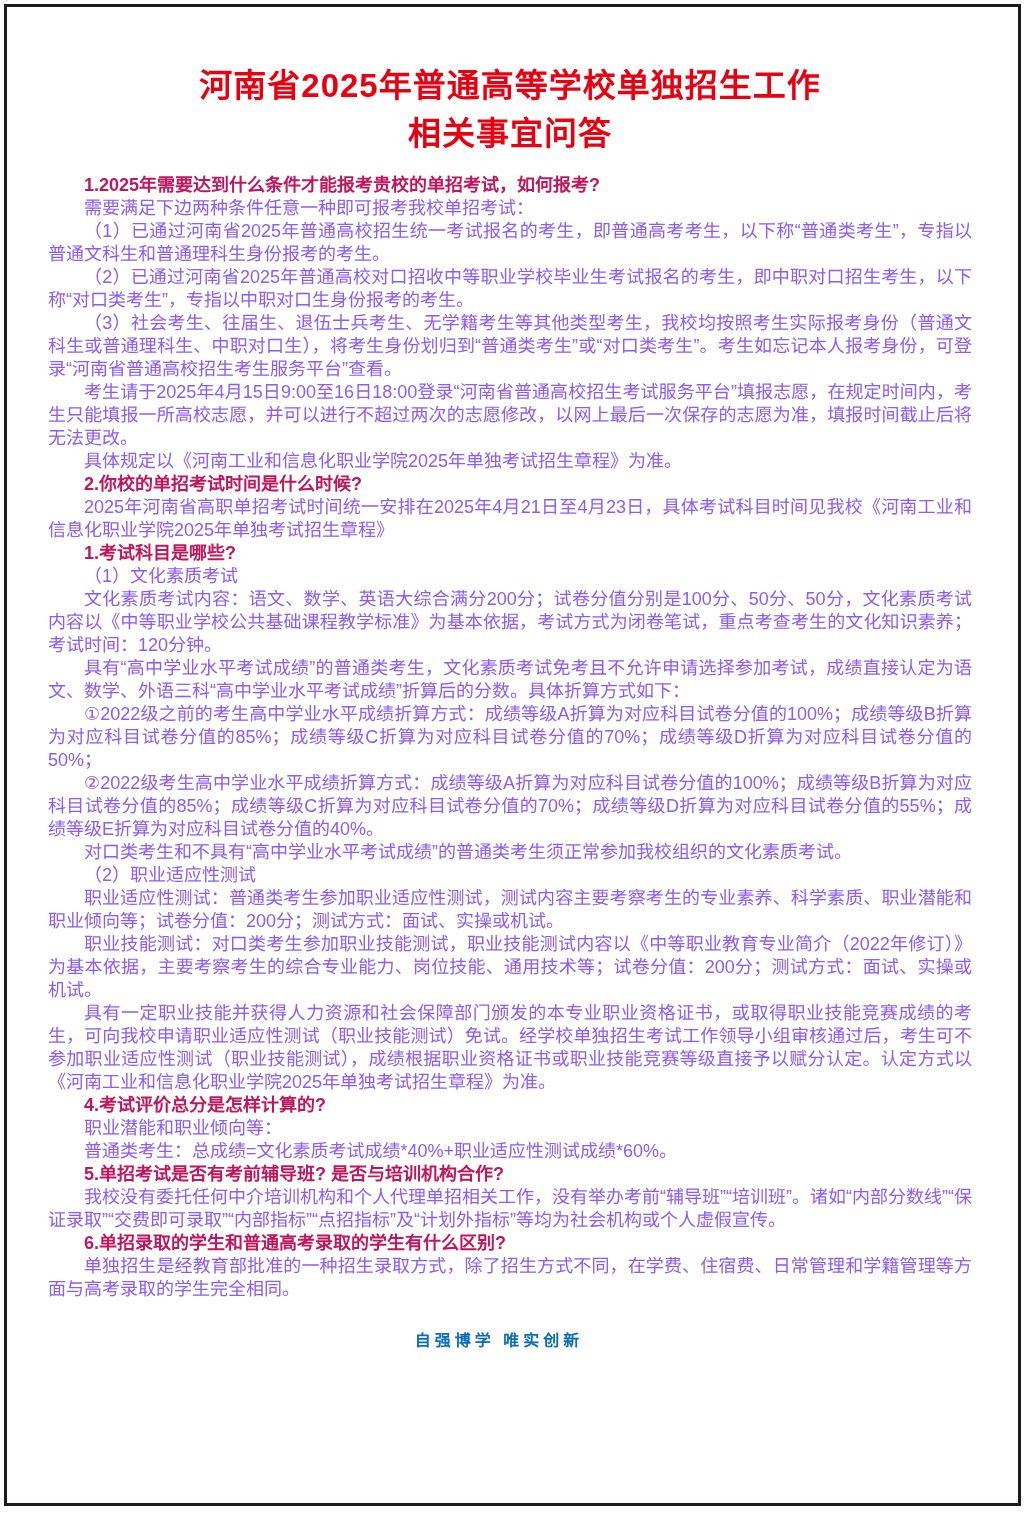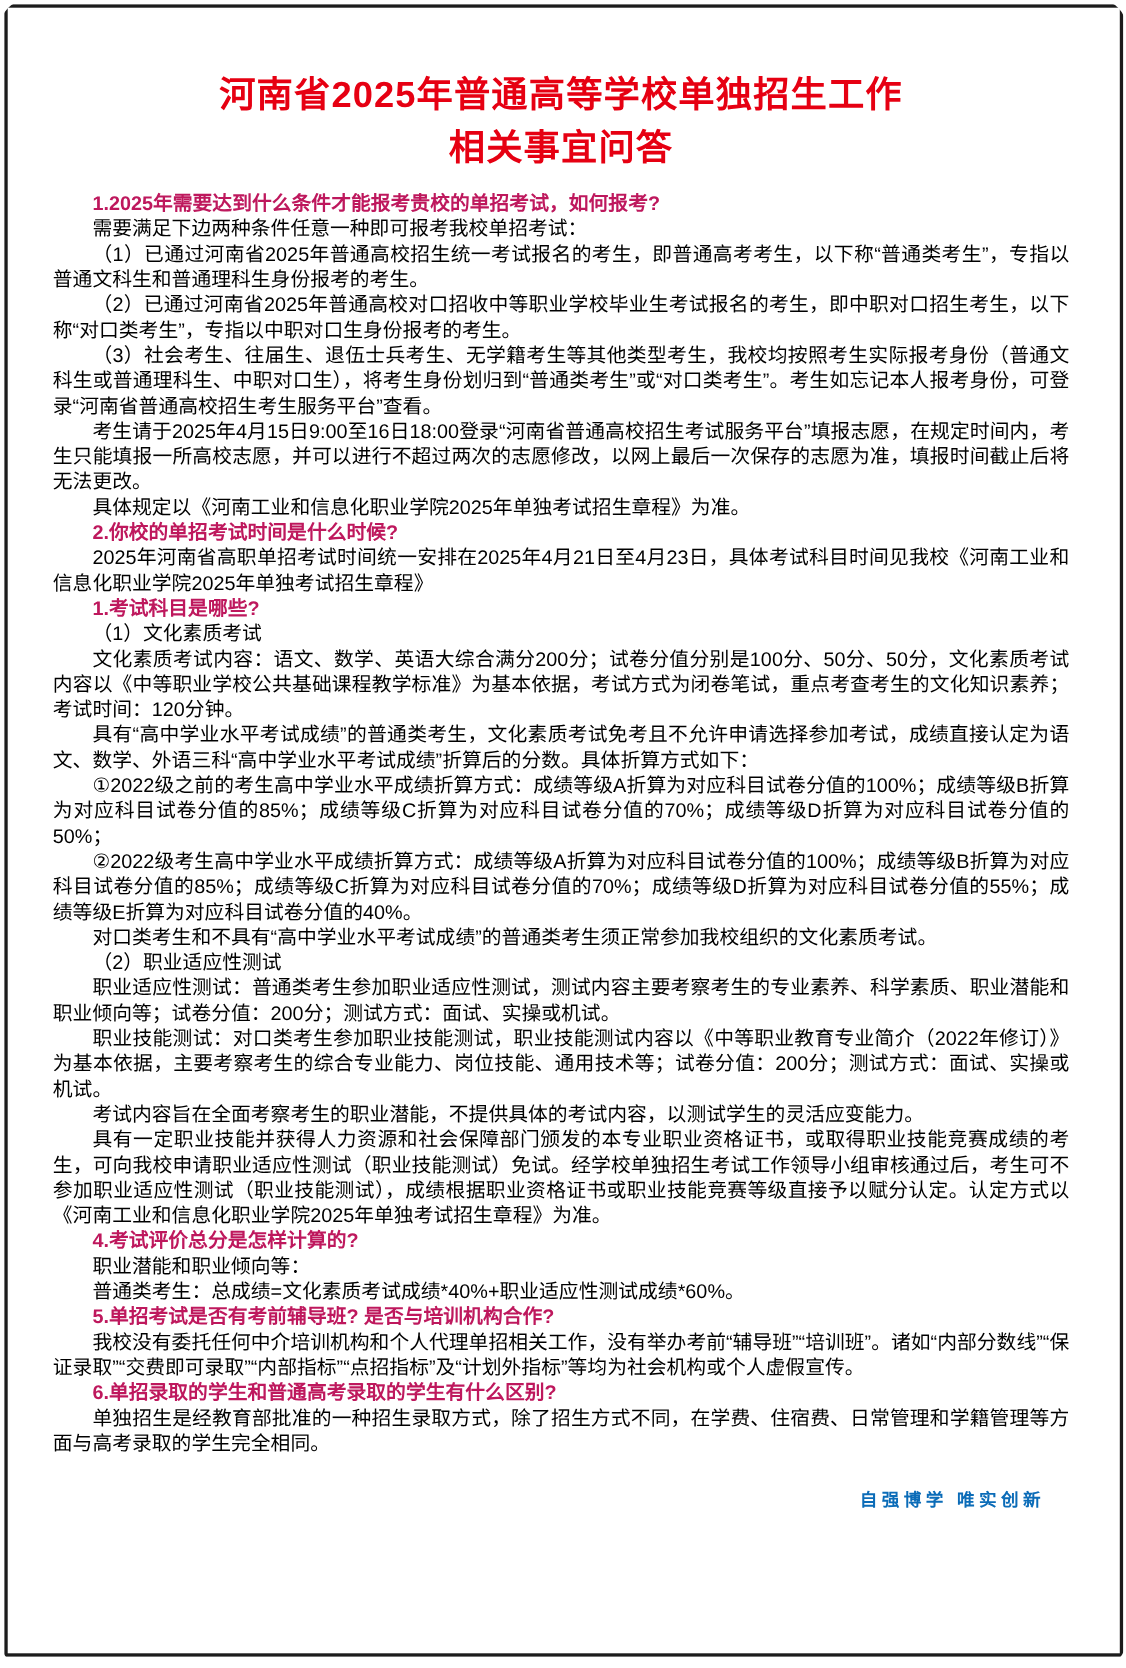--- a/index.html
+++ b/index.html
@@ -7,21 +7,20 @@
     padding: 0;
     background: #ffffff;
   }
   .page {
     position: relative;
     width: 1024px;
     height: 1516px;
     background: #ffffff;
     overflow: hidden;
     font-family: "Liberation Sans", "DejaVu Sans", sans-serif;
-    border-radius: 25px;
   }
   .frame {
     position: absolute;
     left: 4px;
     top: 4px;
     right: 3px;
     bottom: 10px;
     border: 3px solid #1c1c1c;
     pointer-events: none;
   }
@@ -38,32 +37,32 @@
     font-weight: bold;
     font-size: 33px;
     line-height: 48px;
     letter-spacing: 1px;
   }
   .title-line { display: block; }
   .body p {
     margin: 0;
     font-size: 18px;
     line-height: 23px;
-    color: #000000;
+    color: #8b5cf6;
     text-align: justify;
     text-indent: 2em;
   }
   .body p.q-heading {
     color: #be185d;
     font-weight: bold;
   }
   .footer {
     margin-top: 26px;
     padding-right: 22px;
-    text-align: right;
+    text-align: center;
     color: #0b6cb8;
     font-weight: bold;
     font-size: 16px;
     letter-spacing: 4px;
   }
 </style>
 </head>
 <body>
 
 <div class="page">
@@ -86,21 +85,20 @@
         <p class="q-heading">1.考试科目是哪些?</p>
         <p class="para">（1）文化素质考试</p>
         <p class="para">文化素质考试内容：语文、数学、英语大综合满分200分；试卷分值分别是100分、50分、50分，文化素质考试内容以《中等职业学校公共基础课程教学标准》为基本依据，考试方式为闭卷笔试，重点考查考生的文化知识素养；考试时间：120分钟。</p>
         <p class="para">具有“高中学业水平考试成绩”的普通类考生，文化素质考试免考且不允许申请选择参加考试，成绩直接认定为语文、数学、外语三科“高中学业水平考试成绩”折算后的分数。具体折算方式如下：</p>
         <p class="para">①2022级之前的考生高中学业水平成绩折算方式：成绩等级A折算为对应科目试卷分值的100%；成绩等级B折算为对应科目试卷分值的85%；成绩等级C折算为对应科目试卷分值的70%；成绩等级D折算为对应科目试卷分值的50%；</p>
         <p class="para">②2022级考生高中学业水平成绩折算方式：成绩等级A折算为对应科目试卷分值的100%；成绩等级B折算为对应科目试卷分值的85%；成绩等级C折算为对应科目试卷分值的70%；成绩等级D折算为对应科目试卷分值的55%；成绩等级E折算为对应科目试卷分值的40%。</p>
         <p class="para">对口类考生和不具有“高中学业水平考试成绩”的普通类考生须正常参加我校组织的文化素质考试。</p>
         <p class="para">（2）职业适应性测试</p>
         <p class="para">职业适应性测试：普通类考生参加职业适应性测试，测试内容主要考察考生的专业素养、科学素质、职业潜能和职业倾向等；试卷分值：200分；测试方式：面试、实操或机试。</p>
         <p class="para">职业技能测试：对口类考生参加职业技能测试，职业技能测试内容以《中等职业教育专业简介（2022年修订）》为基本依据，主要考察考生的综合专业能力、岗位技能、通用技术等；试卷分值：200分；测试方式：面试、实操或机试。</p>
-        <p class="para">考试内容旨在全面考察考生的职业潜能，不提供具体的考试内容，以测试学生的灵活应变能力。</p>
         <p class="para">具有一定职业技能并获得人力资源和社会保障部门颁发的本专业职业资格证书，或取得职业技能竞赛成绩的考生，可向我校申请职业适应性测试（职业技能测试）免试。经学校单独招生考试工作领导小组审核通过后，考生可不参加职业适应性测试（职业技能测试），成绩根据职业资格证书或职业技能竞赛等级直接予以赋分认定。认定方式以《河南工业和信息化职业学院2025年单独考试招生章程》为准。</p>
         <p class="q-heading">4.考试评价总分是怎样计算的?</p>
         <p class="para">职业潜能和职业倾向等：</p>
         <p class="para">普通类考生：总成绩=文化素质考试成绩*40%+职业适应性测试成绩*60%。</p>
         <p class="q-heading">5.单招考试是否有考前辅导班? 是否与培训机构合作?</p>
         <p class="para">我校没有委托任何中介培训机构和个人代理单招相关工作，没有举办考前“辅导班”“培训班”。诸如“内部分数线”“保证录取”“交费即可录取”“内部指标”“点招指标”及“计划外指标”等均为社会机构或个人虚假宣传。</p>
         <p class="q-heading">6.单招录取的学生和普通高考录取的学生有什么区别?</p>
         <p class="para">单独招生是经教育部批准的一种招生录取方式，除了招生方式不同，在学费、住宿费、日常管理和学籍管理等方面与高考录取的学生完全相同。</p>
       </div>
     <div class="footer">自强博学  唯实创新</div>

